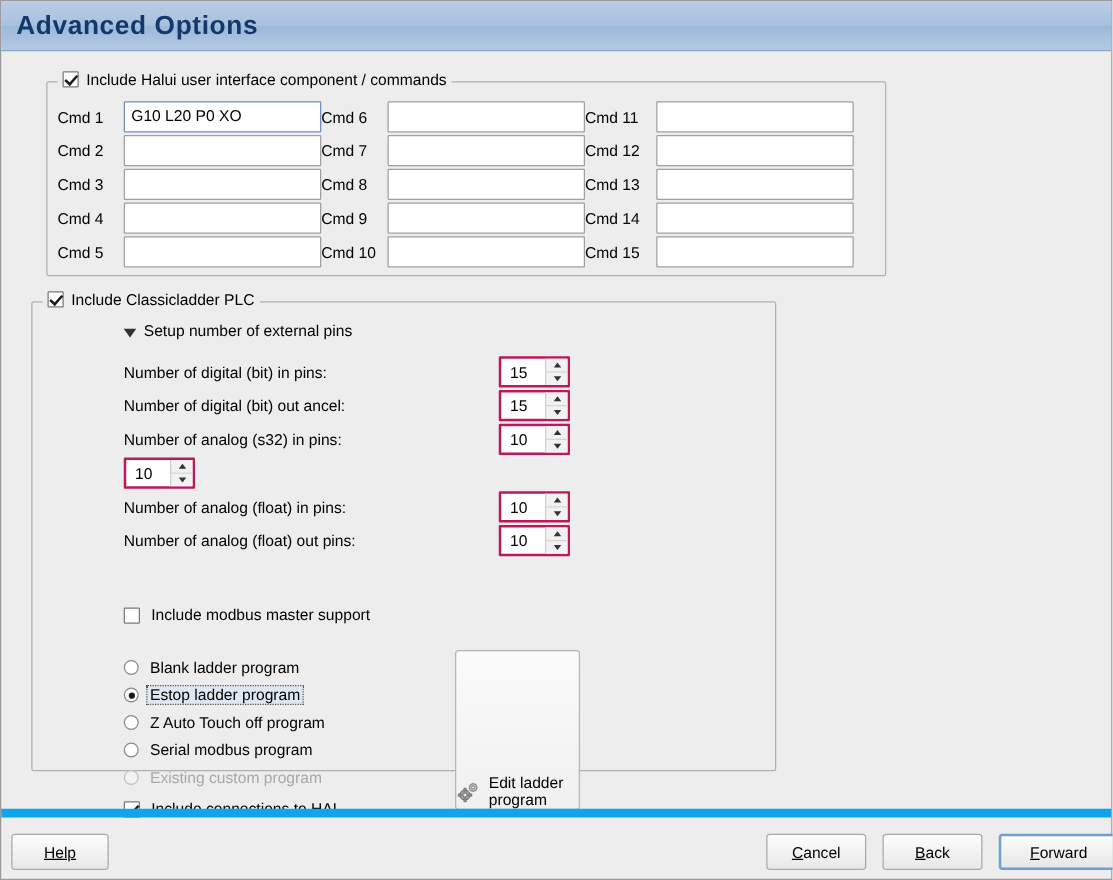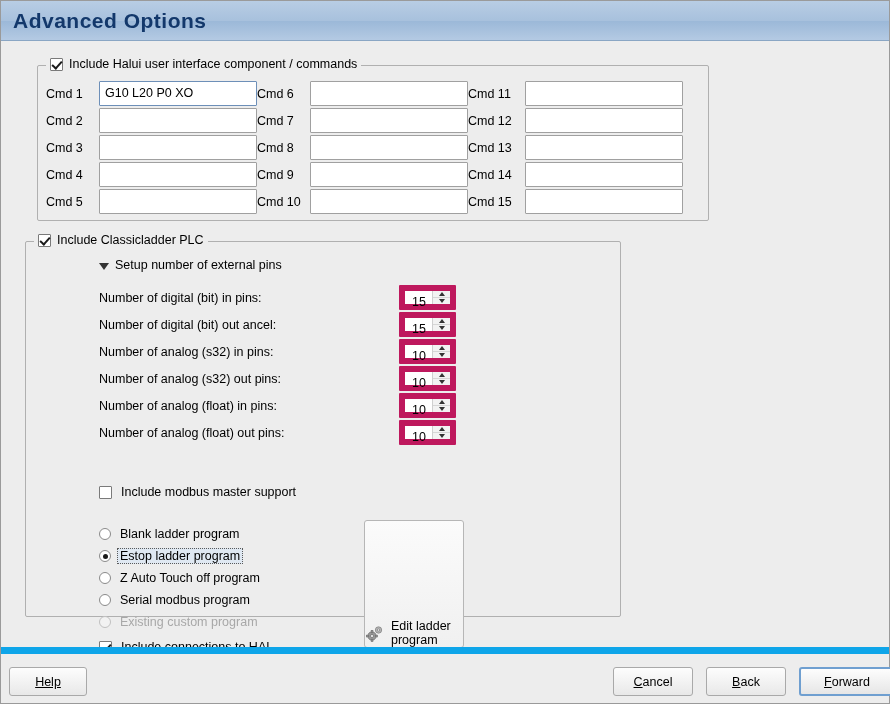--- a/index.html
+++ b/index.html
@@ -58,21 +58,21 @@
     background: #ededed;
     box-sizing: border-box;
   }
   .group-title {
     position: absolute;
     top: -9px;
     left: 8px;
     background: #ededed;
     padding: 0 4px;
     display: flex;
-    align-items: center;
+    align-items: flex-start;
     gap: 6px;
     white-space: nowrap;
   }
   .group-title .lbl {
     font-size: 12.5px;
   }
   
   .cb {
     width: 13px;
     height: 13px;
@@ -165,21 +165,21 @@
   .cmd-entry {
     width: 158px;
     flex: 0 0 auto;
   }
   
   .spin {
     display: inline-flex;
     align-items: stretch;
     height: 25px;
     width: 57px;
-    border: 6px solid #be185d;
+    border: 2px solid #be185d;
     background: #fff;
     box-sizing: border-box;
     border-radius: 1px;
     position: relative;
   }
   .spin .val {
     flex: 1;
     line-height: 23px;
     padding-left: 7px;
     font-size: 12.5px;
@@ -439,21 +439,20 @@
           <div class="spin">
             <span class="val">10</span>
             <div class="arrows">
                 <div></div>
                 <div></div>
               </div>
           </div>
         </div>
 
         <div class="pin-row">
-          <span class="pin-label">Number of analog (s32) out pins:</span>
           <div class="spin">
             <span class="val">10</span>
             <div class="arrows">
                 <div></div>
                 <div></div>
               </div>
           </div>
         </div>
 
         <div class="pin-row">

